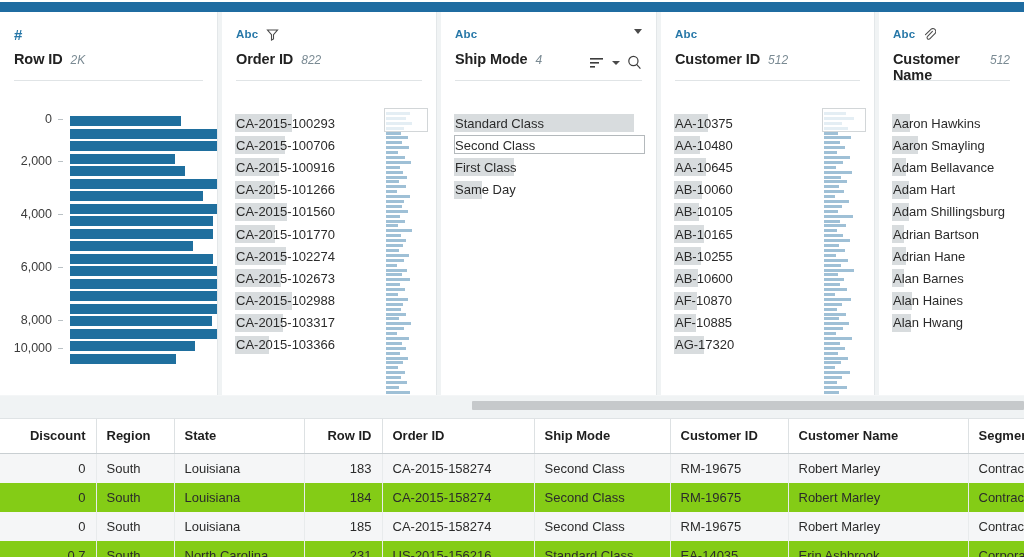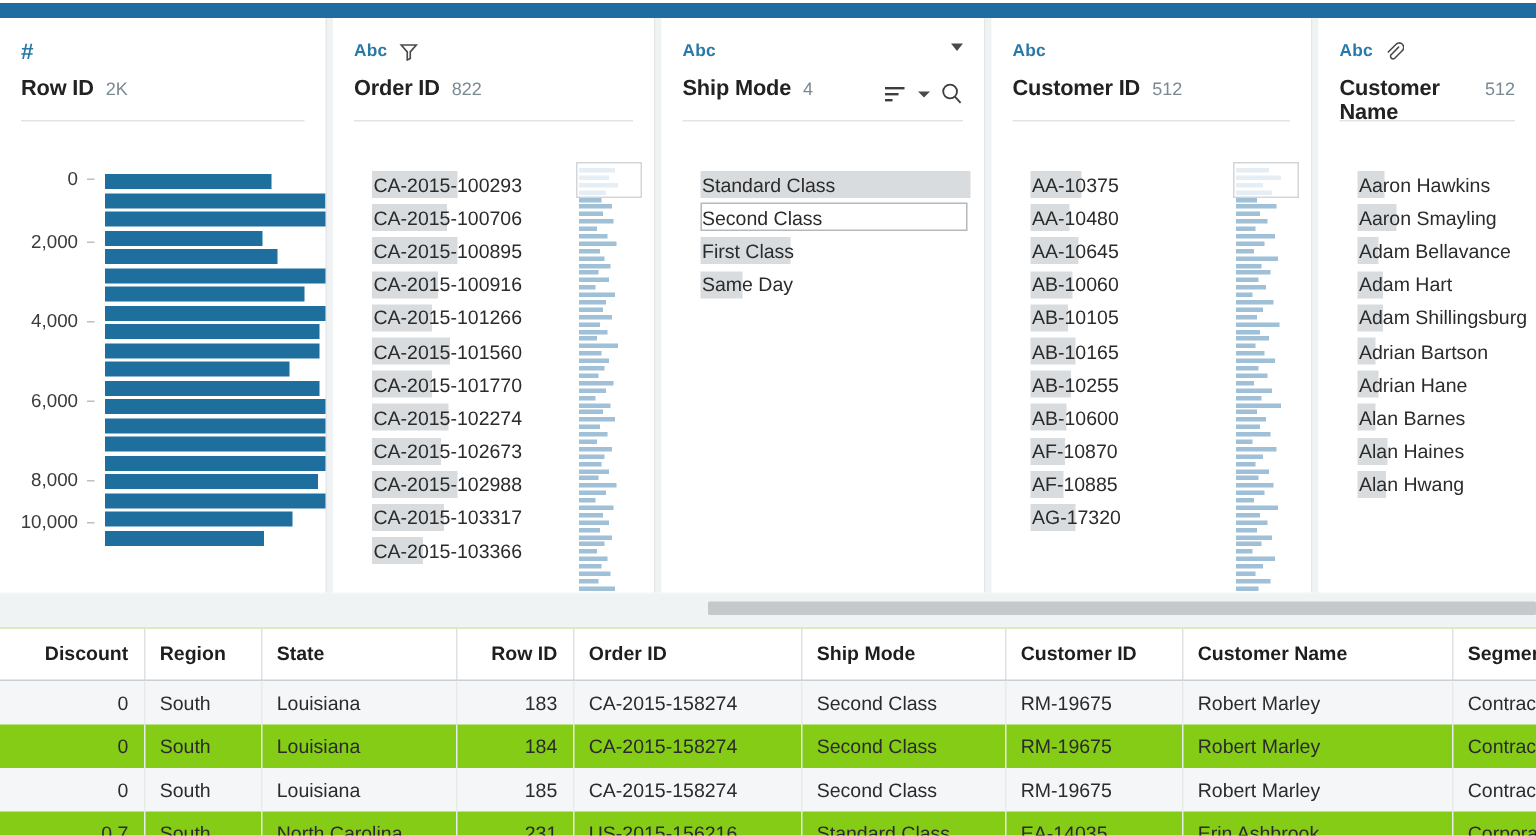--- a/index.html
+++ b/index.html
@@ -33,39 +33,39 @@
   .type-abc { color:#2878a8; font-size:11.5px; font-weight:600; letter-spacing:.2px; }
   .type-hash { color:#2878a8; font-size:15px; font-weight:700; line-height:13px; }
 
   .filter-ico svg, .clip-ico svg { display:block; }
   .caret-head { position:absolute; right:14px; top:17px; width:0; height:0;
     border-left:4.5px solid transparent; border-right:4.5px solid transparent;
     border-top:5px solid #4a4a4a; }
 
   .name-row { display:flex; align-items:baseline; margin-top:9px; height:20px; position:relative;}
   .fld-name { font-size:14.5px; font-weight:700; color:#222; letter-spacing:-0.1px; }
-  .fld-count { font-size:12px; color:#7a8a93; margin-left:8px; }
+  .fld-count { font-size:12px; color:#7a8a93; margin-left:8px;font-style:italic; }
 
   .head-tools { position:absolute; right:0; bottom:1px; display:flex; align-items:center; gap:7px; }
   .sort-ico svg, .search-ico svg { display:block; }
   .sort-caret { width:0; height:0; border-left:4px solid transparent;
     border-right:4px solid transparent; border-top:4.5px solid #4a4a4a; }
 
   .head-rule { margin:9px 14px 0 14px; height:1px; background:#e0e4e6; }
 
   
   .hist { position:absolute; left:0; top:96px; width:218px; height:260px; }
   .hist-axis-lbl { position:absolute; right:0; font-size:12.5px; color:#3c3c3c;
     text-align:right; width:52px; transform: translateY(-50%); }
   .hist-tick { position:absolute; width:5px; height:1px; background:#b9c0c4; }
   .bars { position:absolute; left:70px; top:8px; }
   .bar { height:10px; background:#1f6f9e; margin-bottom:2.5px; }
 
   
-  .vlist { position:absolute; top:100px; left:0; right:0; padding-left:26px; }
+  .vlist { position:absolute; top:100px; left:0; right:0; padding-left:13px; }
   .vrow { position:relative; height:22.2px; display:flex; align-items:center; }
   .vbar { position:absolute; left:0; top:2px; height:18px; background:#d8dcde; }
   .vtext { position:relative; font-size:13px; color:#2b2b2b; white-space:nowrap;
     padding-left:1px; }
 
   
   .vrow.hover .vhl { position:absolute; left:0; top:1px; height:19px; right:11px;
     border:1px solid #b4b9bc; background:#ffffff; }
 
   
@@ -173,24 +173,20 @@
       </div>
       <div class="head-rule"></div>
       <div class="vlist" id="list-1">
           <div class="vrow">
             <div class="vbar" style="width: 57px;"></div>
             <div class="vtext">CA-2015-100293</div>
           </div>
           <div class="vrow">
             <div class="vbar" style="width: 50px;"></div>
             <div class="vtext">CA-2015-100706</div>
-          </div>
-          <div class="vrow">
-            <div class="vbar" style="width: 57px;"></div>
-            <div class="vtext">CA-2015-100895</div>
           </div>
           <div class="vrow">
             <div class="vbar" style="width: 44px;"></div>
             <div class="vtext">CA-2015-100916</div>
           </div>
           <div class="vrow">
             <div class="vbar" style="width: 40px;"></div>
             <div class="vtext">CA-2015-101266</div>
           </div>
           <div class="vrow">

